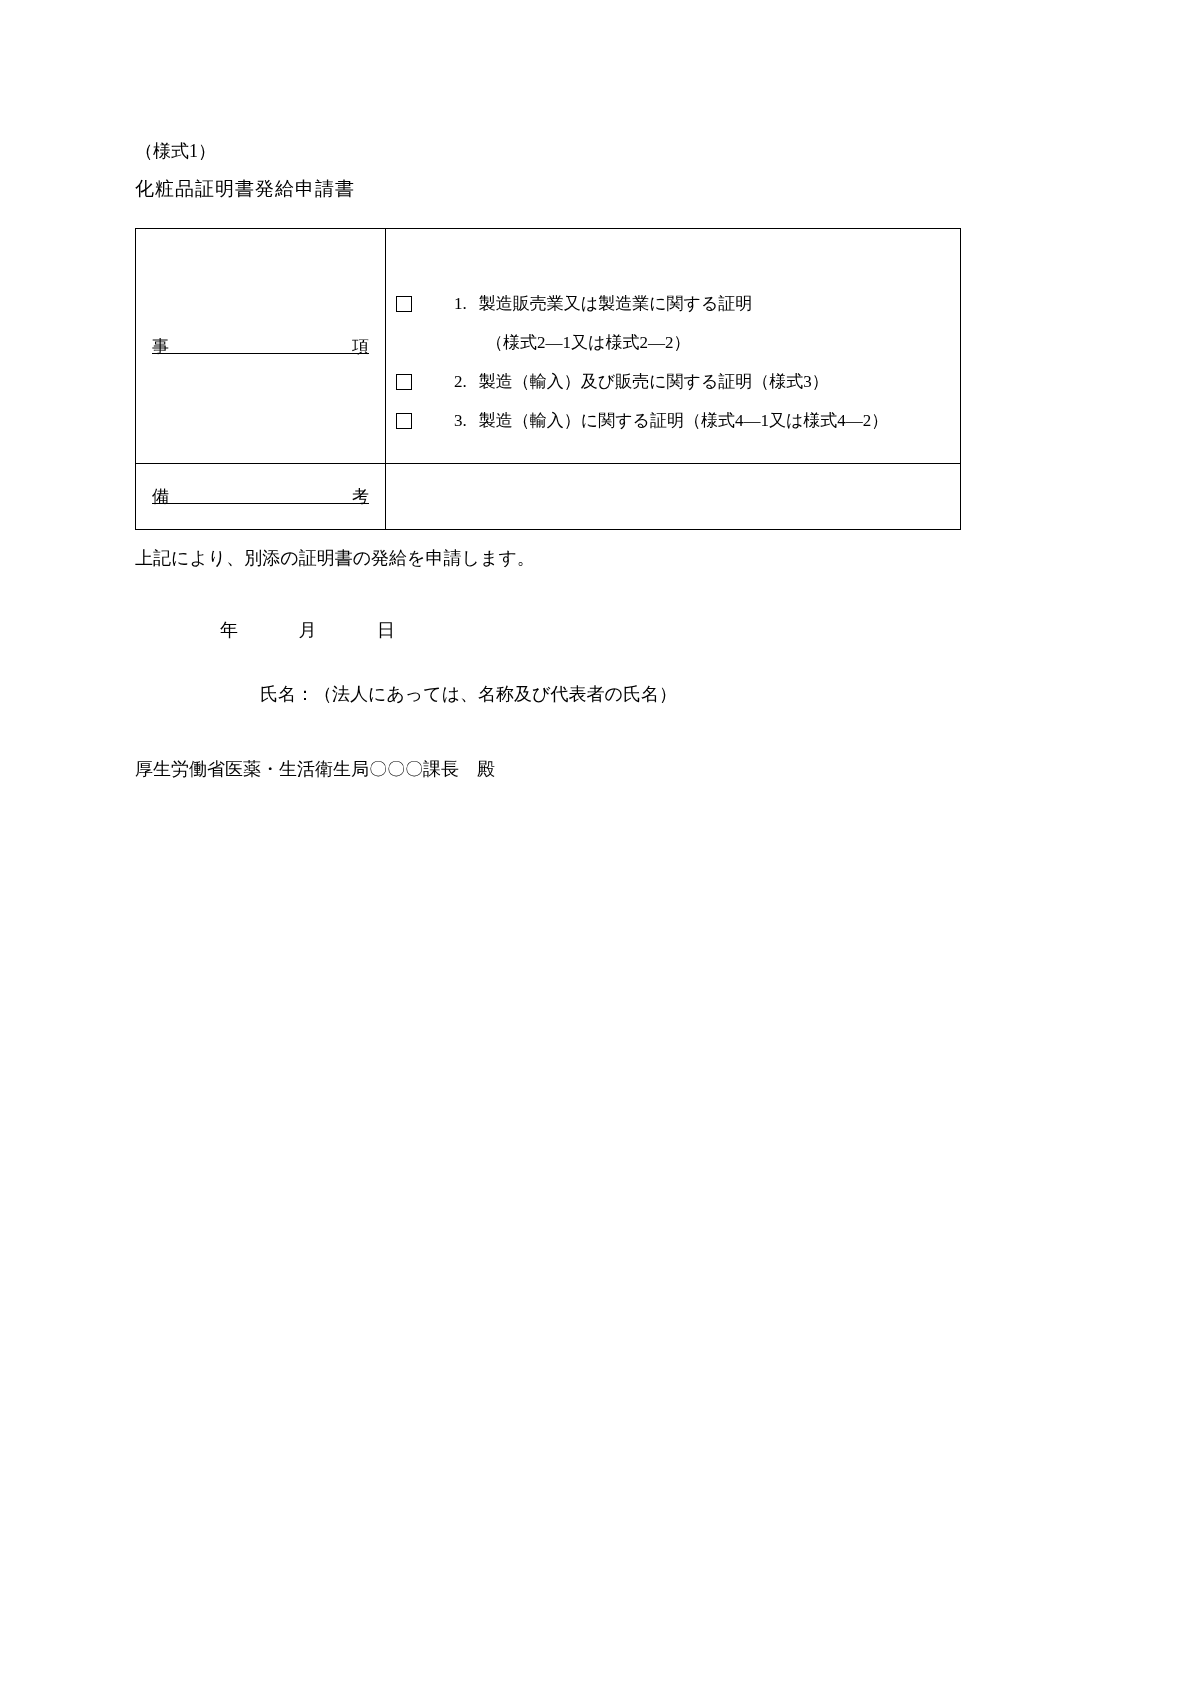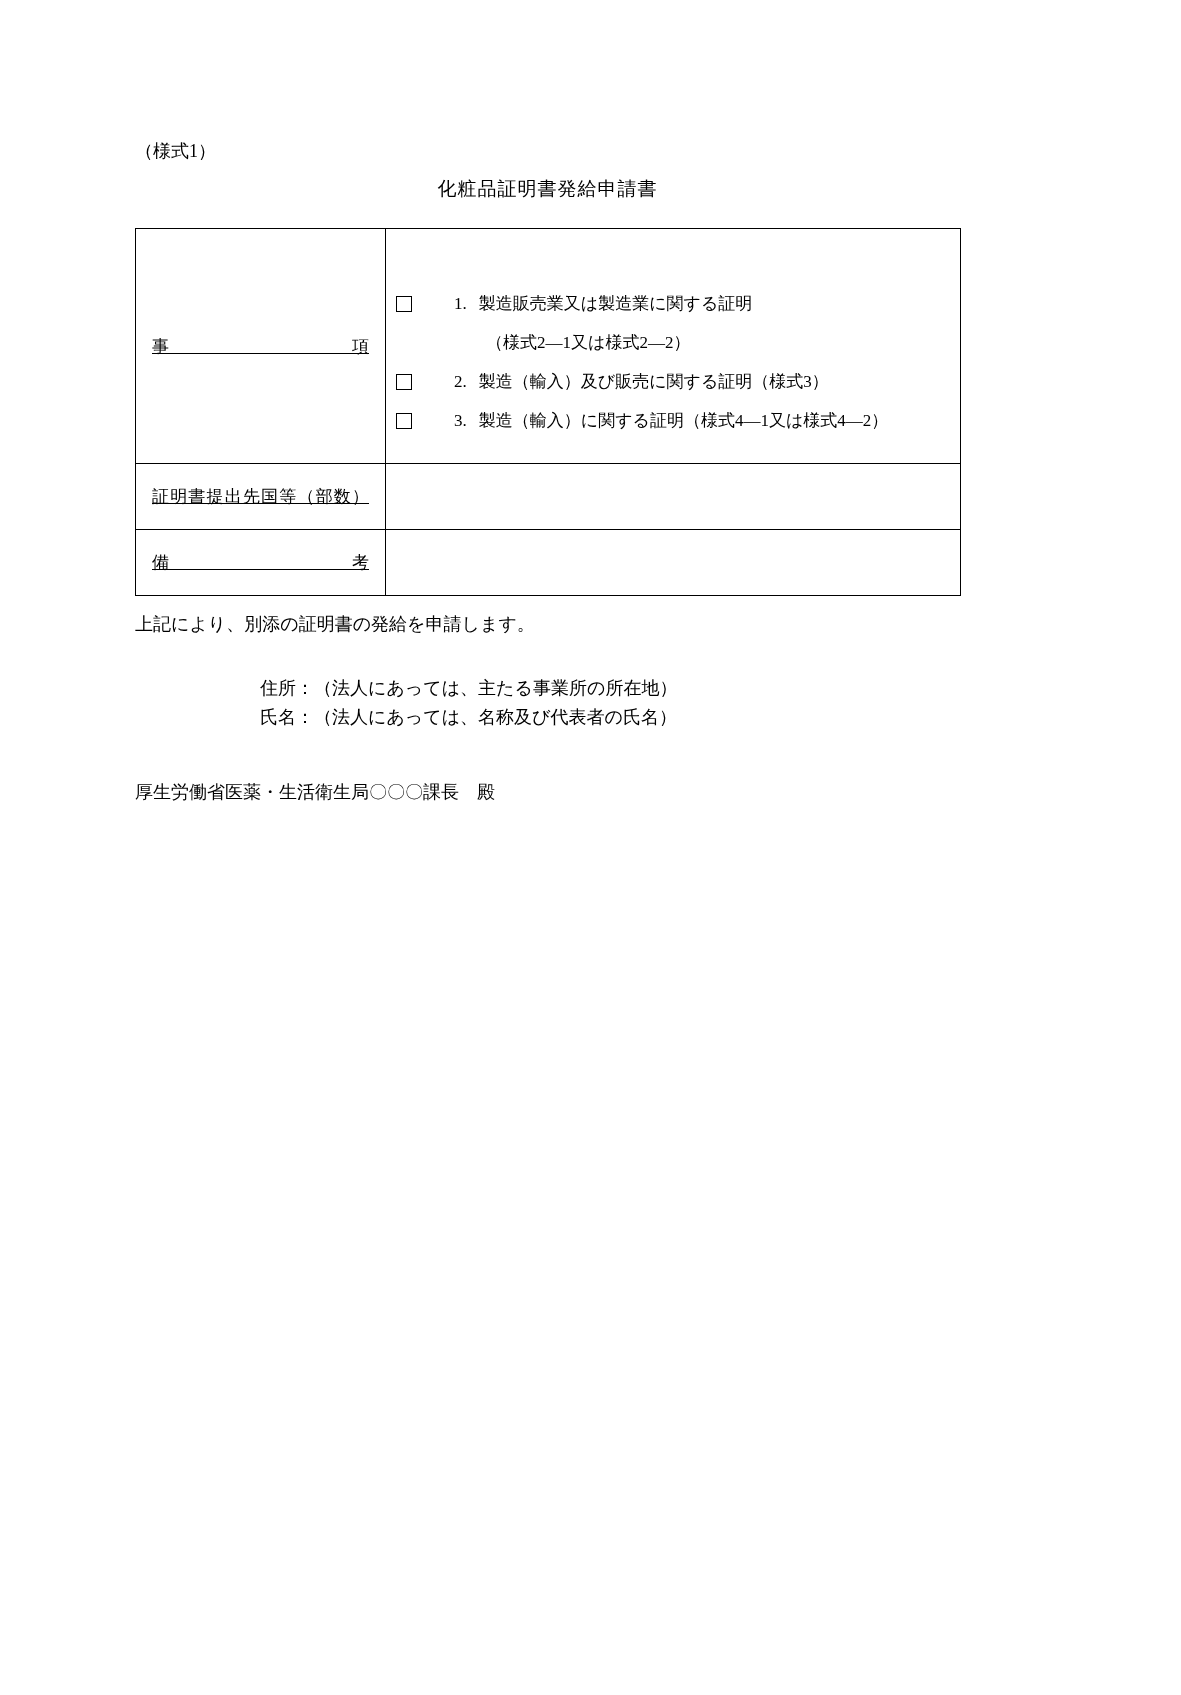--- a/index.html
+++ b/index.html
@@ -21,21 +21,20 @@
   .content { width: 825px; }
 
   .form-label {
     font-size: 18px;
     line-height: 26px;
   }
   .doc-title {
     margin-top: 12px;
     font-size: 19px;
     line-height: 26px;
-    text-align: center;
     letter-spacing: 1px;
   }
 
   table.form-table {
     margin-top: 26px;
     width: 825px;
     border-collapse: collapse;
     table-layout: fixed;
   }
   table.form-table td {
@@ -149,37 +148,37 @@
             <span class="item-num">3.</span>
             <span class="item-text">製造（輸入）に関する証明（様式4—1又は様式4—2）</span>
           </div>
 
         </td>
       </tr>
 
 
 
 
-      <tr class="row-std">
-        <td class="label-cell">証明書提出先国等（部数）</td>
-        <td class="value-cell"></td>
-      </tr>
 
       <tr class="row-std">
         <td class="label-cell">備考</td>
         <td class="value-cell"></td>
       </tr>
     </tbody>
       </table>
 
     <div class="statement">上記により、別添の証明書の発給を申請します。</div>
 
+    <div class="date-line">
+      <span>年</span>
+      <span>月</span>
+      <span>日</span>
+    </div>
 
     <div class="address-block">
-      <div>住所：（法人にあっては、主たる事業所の所在地）</div>
       <div>氏名：（法人にあっては、名称及び代表者の氏名）</div>
     </div>
 
     <div class="addressee">
       <span>厚生労働省医薬・生活衛生局〇〇〇課長</span><span class="honorific">殿</span>
     </div>
 
   </div>
 </div>
 

